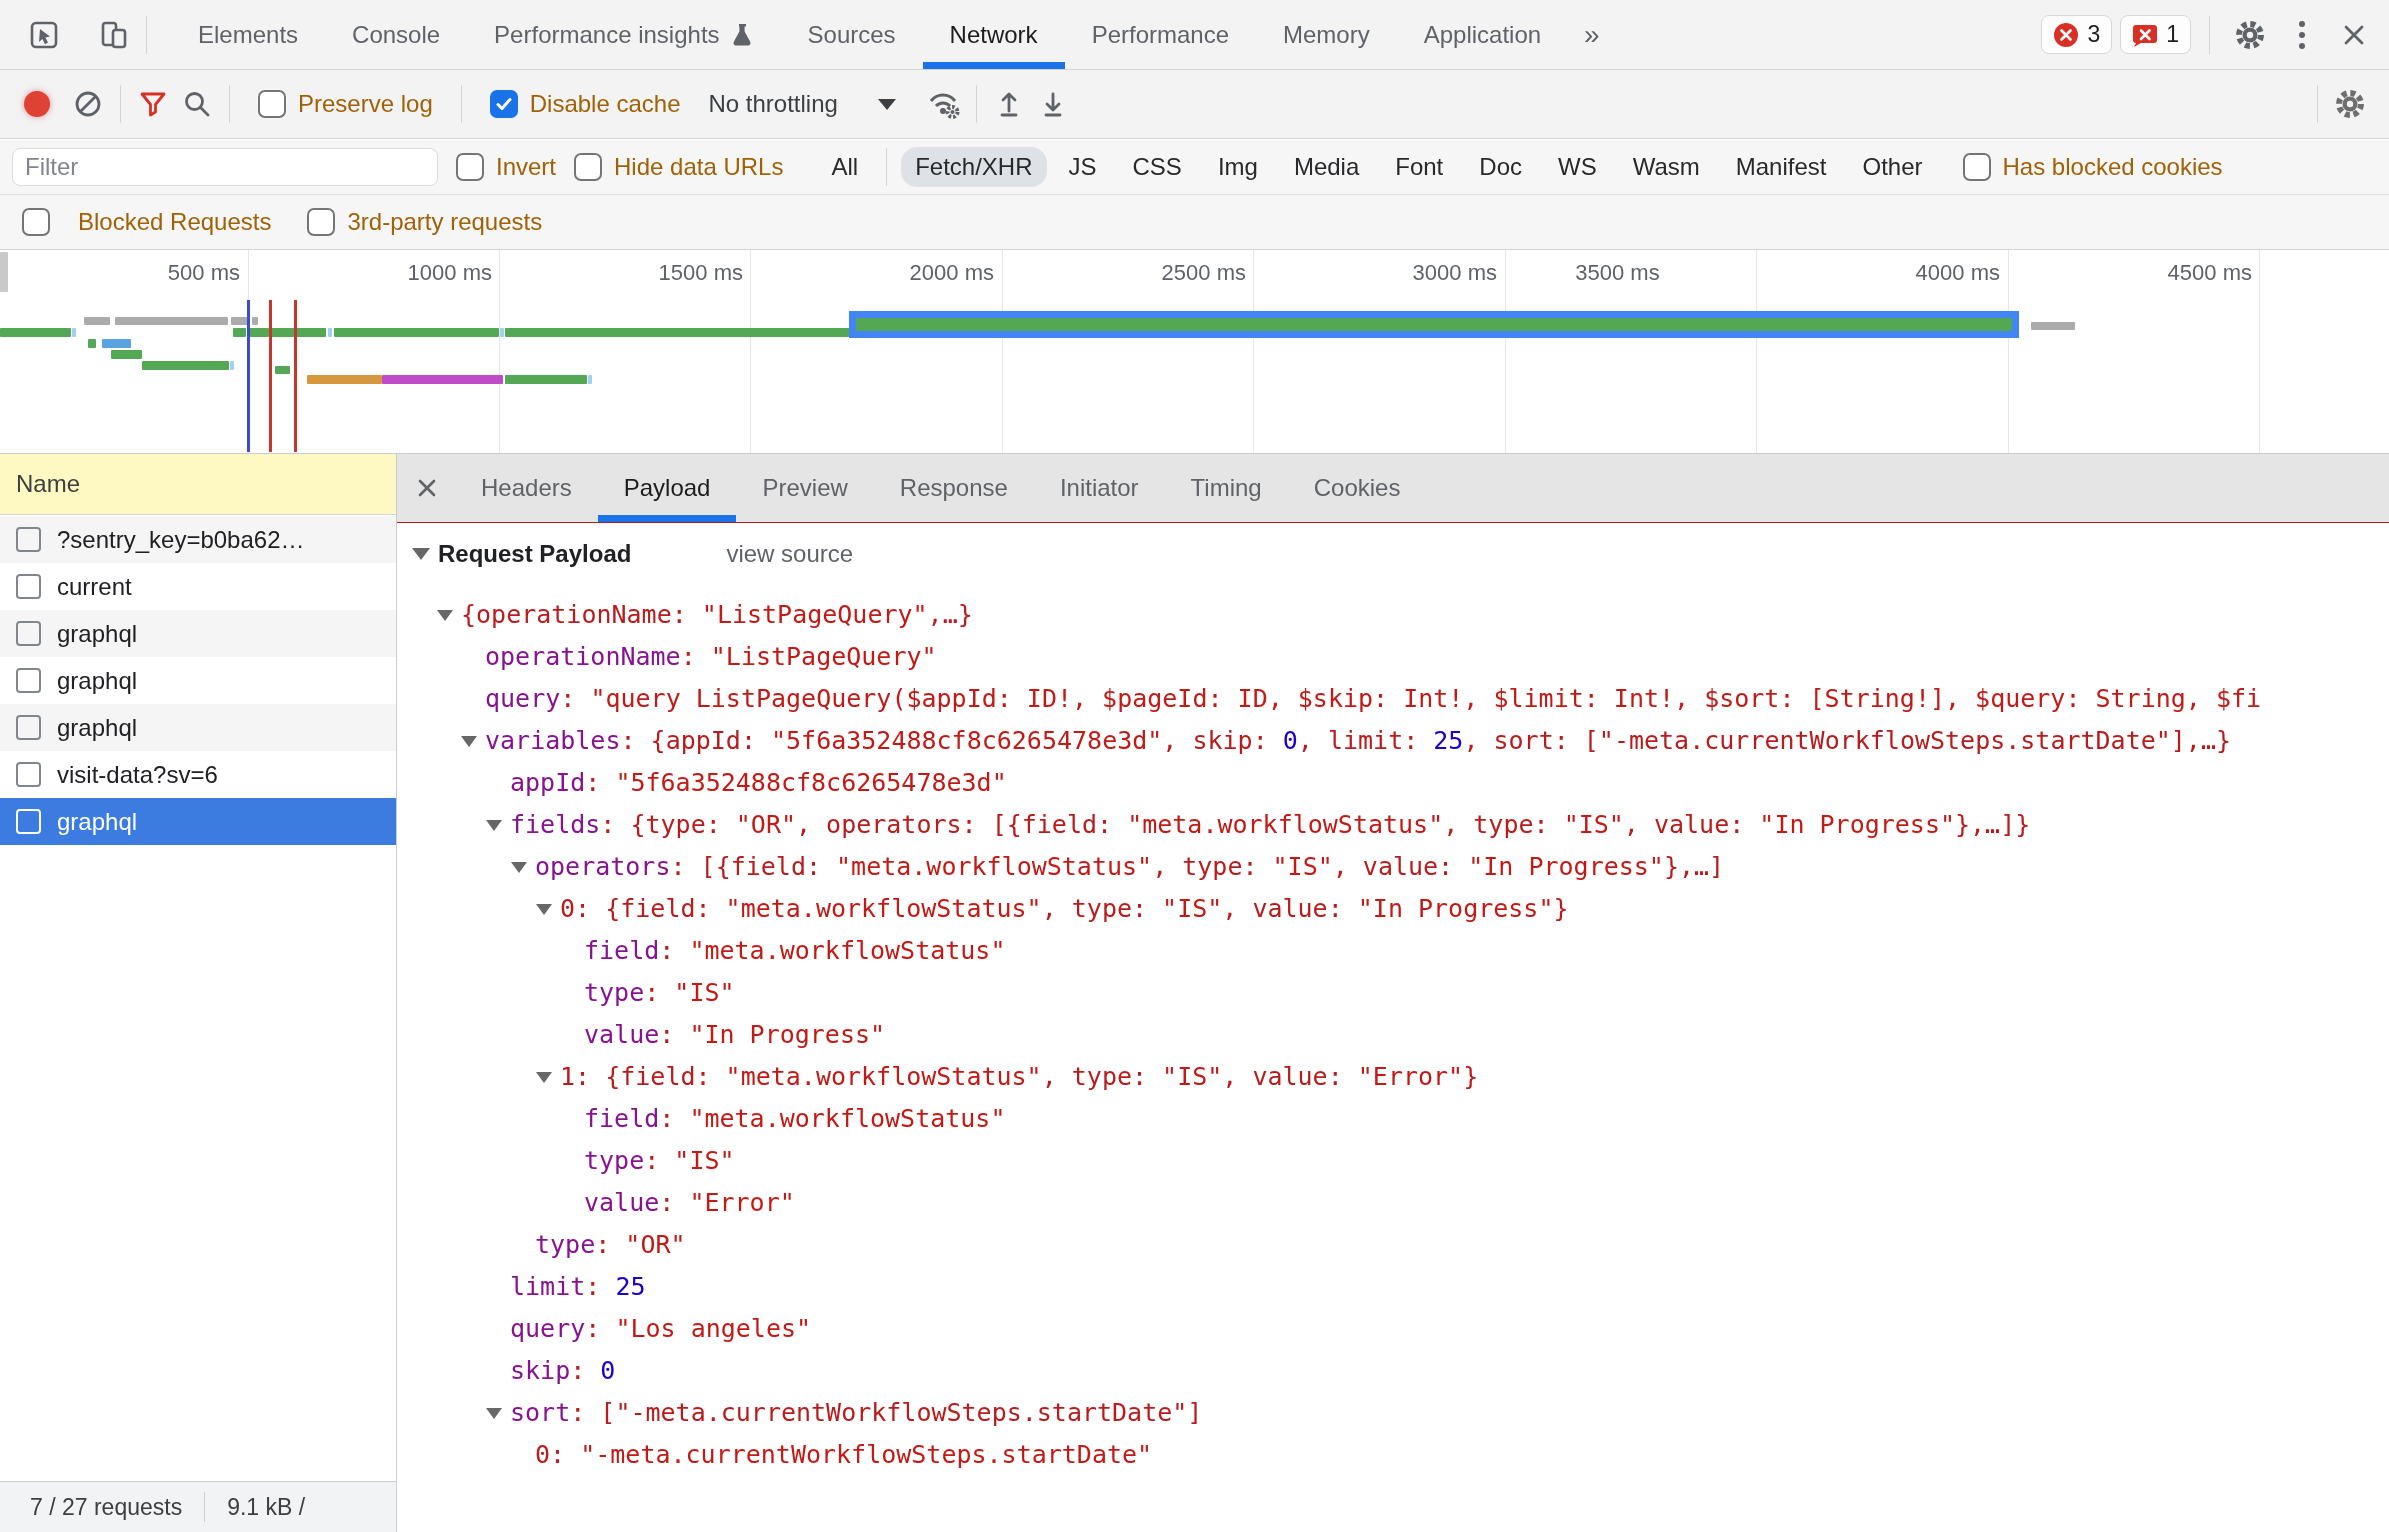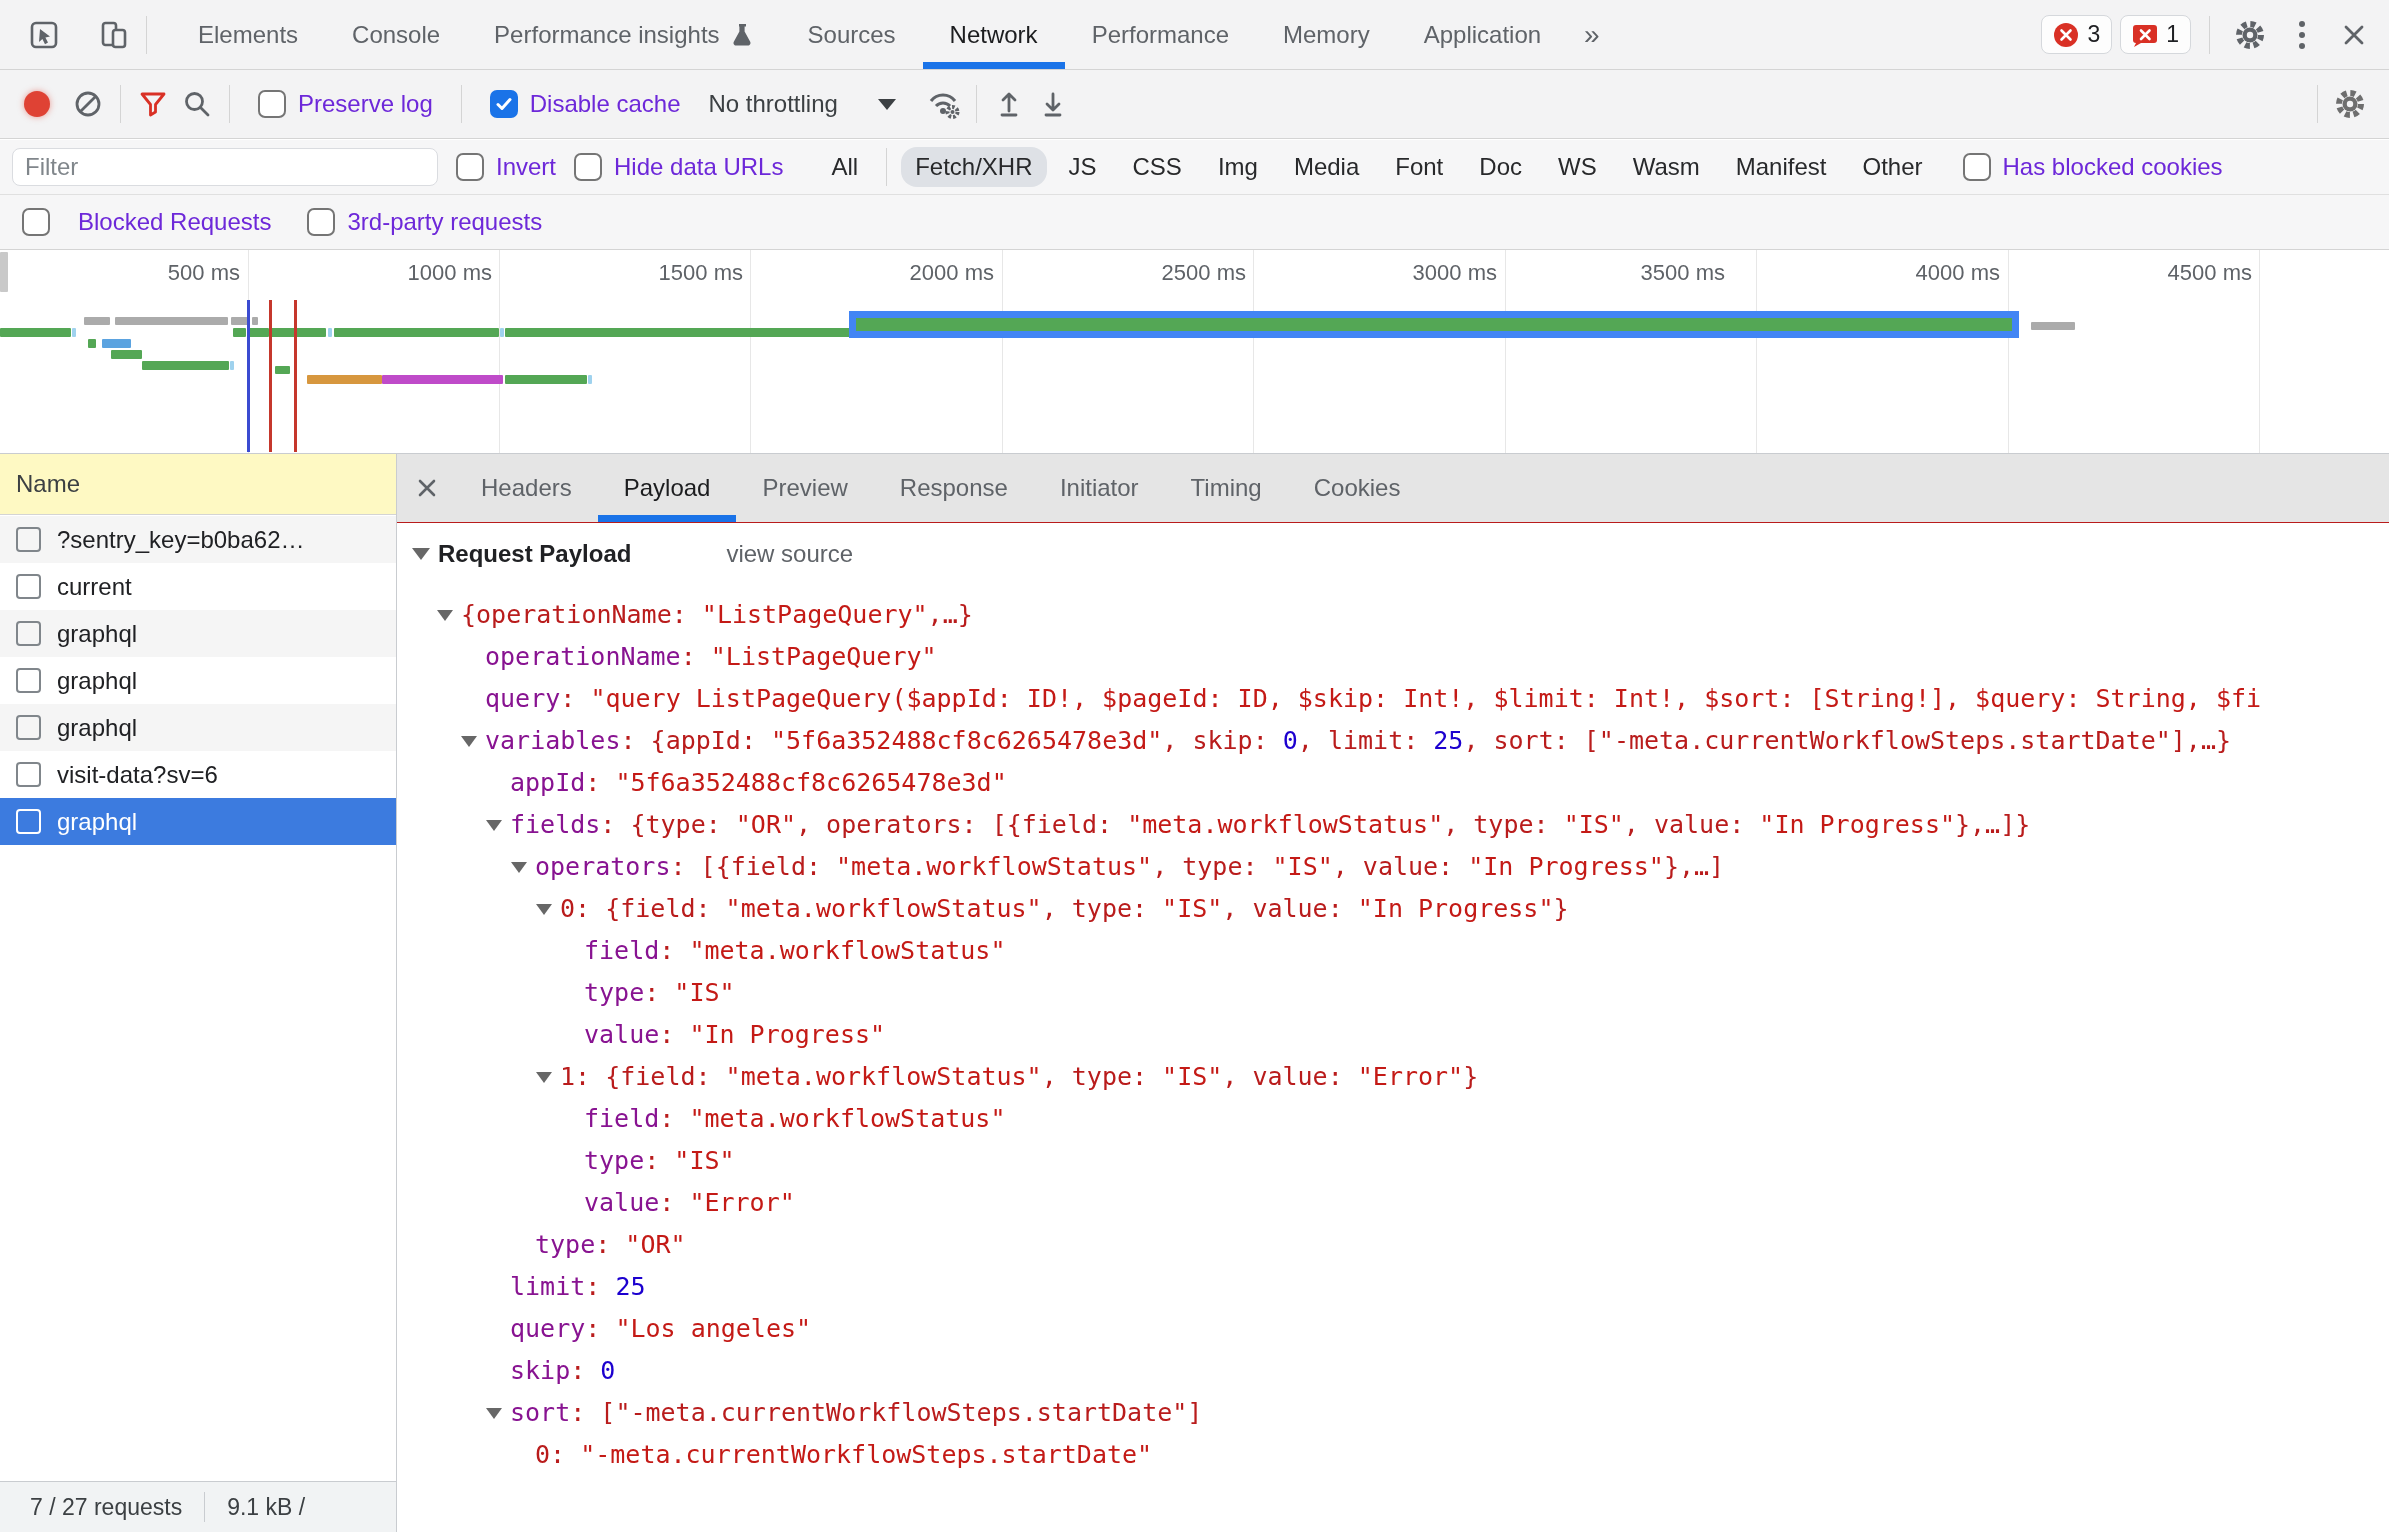--- a/index.html
+++ b/index.html
@@ -17,21 +17,21 @@
   .chev{display:flex;align-items:center;font-size:28px;color:#5f6368;padding:0 16px;cursor:pointer;}
   .tb-right{margin-left:auto;display:flex;align-items:center;padding-right:14px;gap:8px;}
   .badge-pill{display:flex;align-items:center;gap:8px;border:1px solid #d5d8dc;border-radius:8px;
     padding:5px 11px;background:#fdfdfd;cursor:pointer;}
   .badge-pill .cnt{font-size:23px;color:#202124;}
   
   #toolbar2{position:absolute;left:0;top:70px;width:2390px;height:68px;background:#f3f3f4;
     border-bottom:1px solid #d4d4d4;display:flex;align-items:center;}
   .rec-dot{width:26px;height:26px;border-radius:50%;background:#df4234;margin:0 16px 0 24px;cursor:pointer;box-shadow:0 0 6px rgba(223,66,52,.5);}
   .chk-group{display:flex;align-items:center;gap:12px;margin:0 18px;cursor:pointer;}
-  .chk-label{font-size:24px;color:#6d28d9;white-space:nowrap;}
+  .chk-label{font-size:24px;color:#a16207;white-space:nowrap;}
   .cb{width:28px;height:28px;border:2px solid #757575;border-radius:7px;background:#fff;box-sizing:border-box;
     display:inline-flex;align-items:center;justify-content:center;flex:0 0 auto;}
   .cb.checked{background:#1a73e8;border-color:#1a73e8;}
   .throttle{font-size:24px;color:#3c4043;margin-left:10px;cursor:pointer;white-space:nowrap;}
   .caret{width:0;height:0;border-left:9px solid transparent;border-right:9px solid transparent;
     border-top:11px solid #3c4043;margin:0 26px 0 40px;cursor:pointer;}
   
   #filterrow{position:absolute;left:0;top:140px;width:2390px;height:54px;background:#f6f6f7;
     border-bottom:1px solid #e0e0e0;display:flex;align-items:center;}
   #filter-input{width:426px;height:38px;margin-left:12px;border:1px solid #dadce0;border-radius:8px;
@@ -295,21 +295,21 @@
       <div class="ticklabel" style="left: 343px;">1000 ms</div>
       <div class="gridline" style="left: 750px;"></div>
       <div class="ticklabel" style="left: 594px;">1500 ms</div>
       <div class="gridline" style="left: 1002px;"></div>
       <div class="ticklabel" style="left: 845px;">2000 ms</div>
       <div class="gridline" style="left: 1253px;"></div>
       <div class="ticklabel" style="left: 1097px;">2500 ms</div>
       <div class="gridline" style="left: 1505px;"></div>
       <div class="ticklabel" style="left: 1348px;">3000 ms</div>
       <div class="gridline" style="left: 1756px;"></div>
-      <div class="ticklabel" style="left: 1576px;">3500 ms</div>
+      <div class="ticklabel" style="left: 1543px; text-align: center;">3500 ms</div>
       <div class="gridline" style="left: 2008px;"></div>
       <div class="ticklabel" style="left: 1851px;">4000 ms</div>
       <div class="gridline" style="left: 2259px;"></div>
       <div class="ticklabel" style="left: 2103px;">4500 ms</div>
     </div>
   <div id="waterfall">
       <div class="wbar" style="left: 0px; top: 2px; width: 8px; height: 40px; background: rgb(201, 201, 201);"></div>
       <div class="wbar" style="left: 84px; top: 67px; width: 26px; height: 8px; background: rgb(171, 171, 171);"></div>
       <div class="wbar" style="left: 115px; top: 67px; width: 113px; height: 8px; background: rgb(171, 171, 171);"></div>
       <div class="wbar" style="left: 231px; top: 67px; width: 18px; height: 8px; background: rgb(171, 171, 171);"></div>

